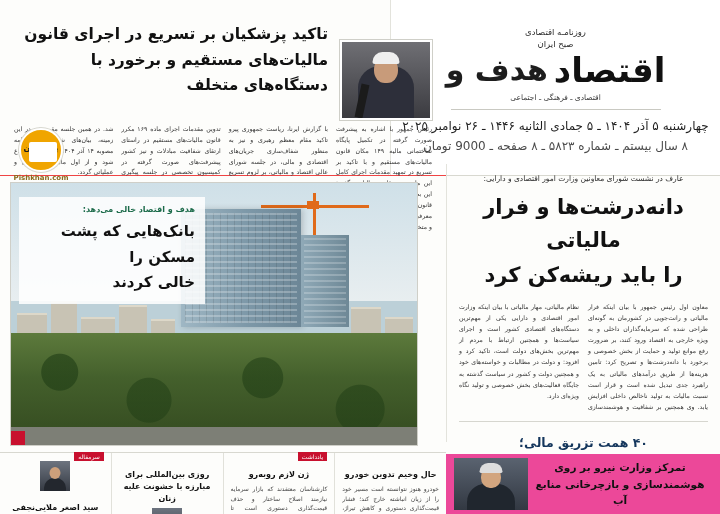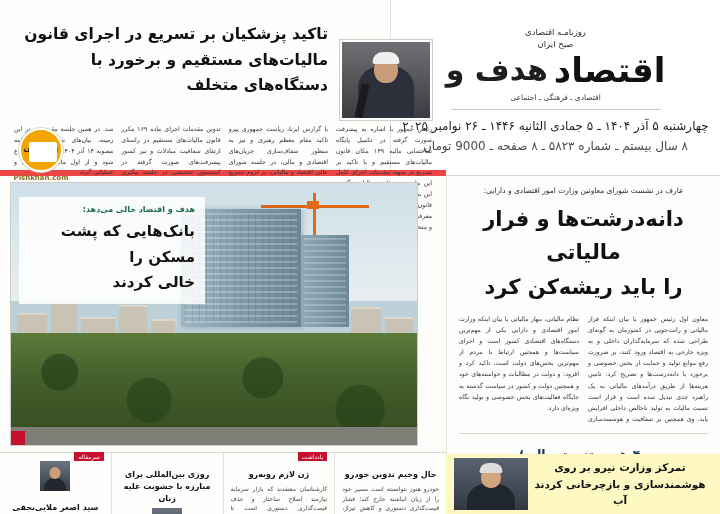--- a/index.html
+++ b/index.html
@@ -72,21 +72,21 @@
     line-height: 1.7;
   }
   .masthead-date .muted { color: #4a4a4a; }
 
   
   .lead {
     position: absolute;
     top: 0; left: 0;
     width: 446px; height: 176px;
     padding: 16px 14px 10px 14px;
-    border-bottom: 6px solid #ef4444;
+    border-bottom: 1px solid #ef4444;
   }
   .lead-headline {
     font-size: 15.5px;
     font-weight: bold;
     color: #111;
     line-height: 1.65;
     text-align: right;
     direction: rtl;
     margin: 6px 0 0 0;
     padding-left: 6px;
@@ -295,21 +295,21 @@
   .photo-corner {
     position: absolute;
     left: 0; bottom: 0;
     width: 14px; height: 14px;
     background: #c8102e;
   }
 
   
   .right-col {
     position: absolute;
-    right: 0; top: 176px;
+    right: 0; top: 164px;
     width: 274px; height: 278px;
     padding: 10px 12px 0 12px;
     border-left: 1px solid #e3e3dc;
   }
   .eyebrow {
     font-size: 7.5px;
     color: #2a2a2a;
     text-align: center;
     direction: rtl;
     margin-bottom: 8px;
@@ -345,21 +345,21 @@
     line-height: 1.6;
     padding: 4px 0;
   }
   .sub-head.alt { color: #163a62; }
 
   
   .ad {
     position: absolute;
     right: 0; bottom: 0;
     width: 274px; height: 60px;
-    background: #fef9c3;
+    background: #ec4899;
     display: flex;
     align-items: center;
     padding: 0 8px;
   }
   .ad-text {
     flex: 1;
     text-align: center;
     direction: rtl;
     font-size: 10.5px;
     font-weight: bold;
@@ -519,21 +519,21 @@
     <div class="sub-head">۴۰ همت تزریق مالی؛</div>
     <div class="sub-head">مُسکن موقت یا راه نجات قطعه‌سازی؟</div>
     <div class="sep"></div>
     <div class="sub-head alt">خلق پول بانک‌های ناتراز؛</div>
 
   </div>
 
   <div class="ad">
     <div class="ad-text">
       <div>تمرکز وزارت نیرو بر روی</div>
-      <div>هوشمندسازی و بازچرخانی کردند آب</div>
+      <div>هوشمندسازی و بازچرخانی منابع آب</div>
     </div>
     <div class="ad-photo">
       <div class="body"></div>
       <div class="head"></div>
       <div class="hair"></div>
     </div>
   </div>
 
   <div class="bottom-strip">
     <div class="bcell">

